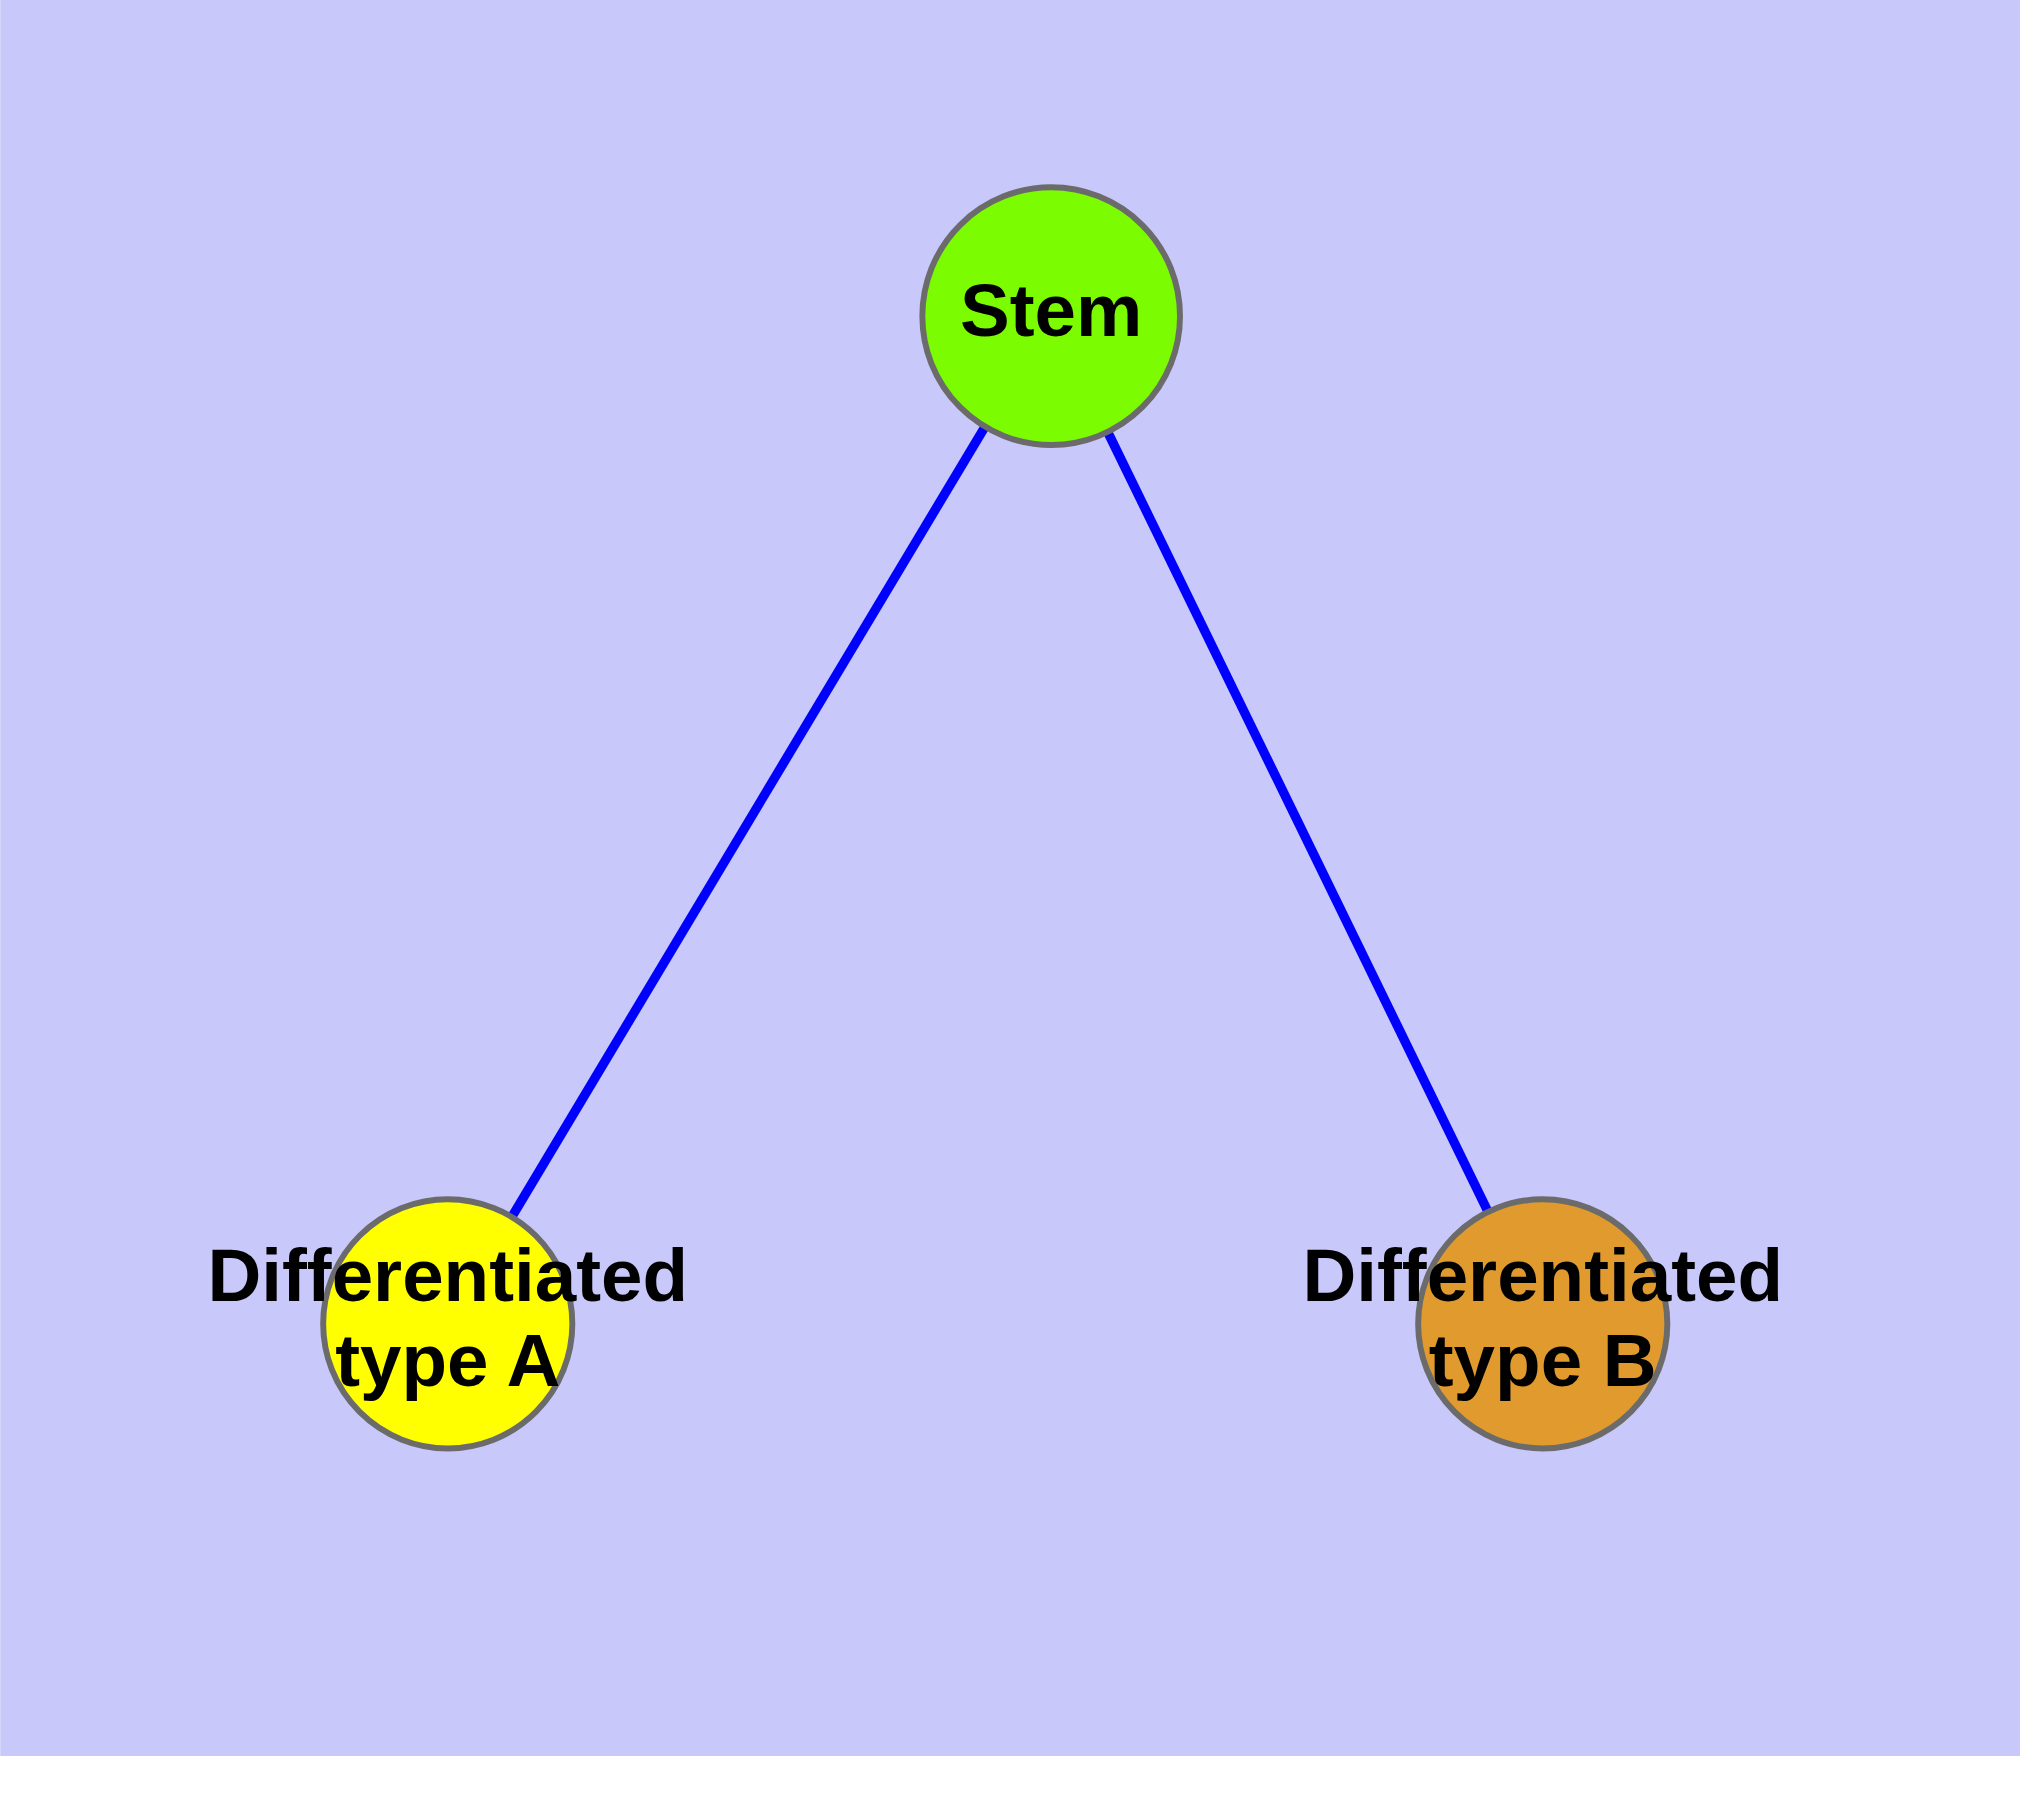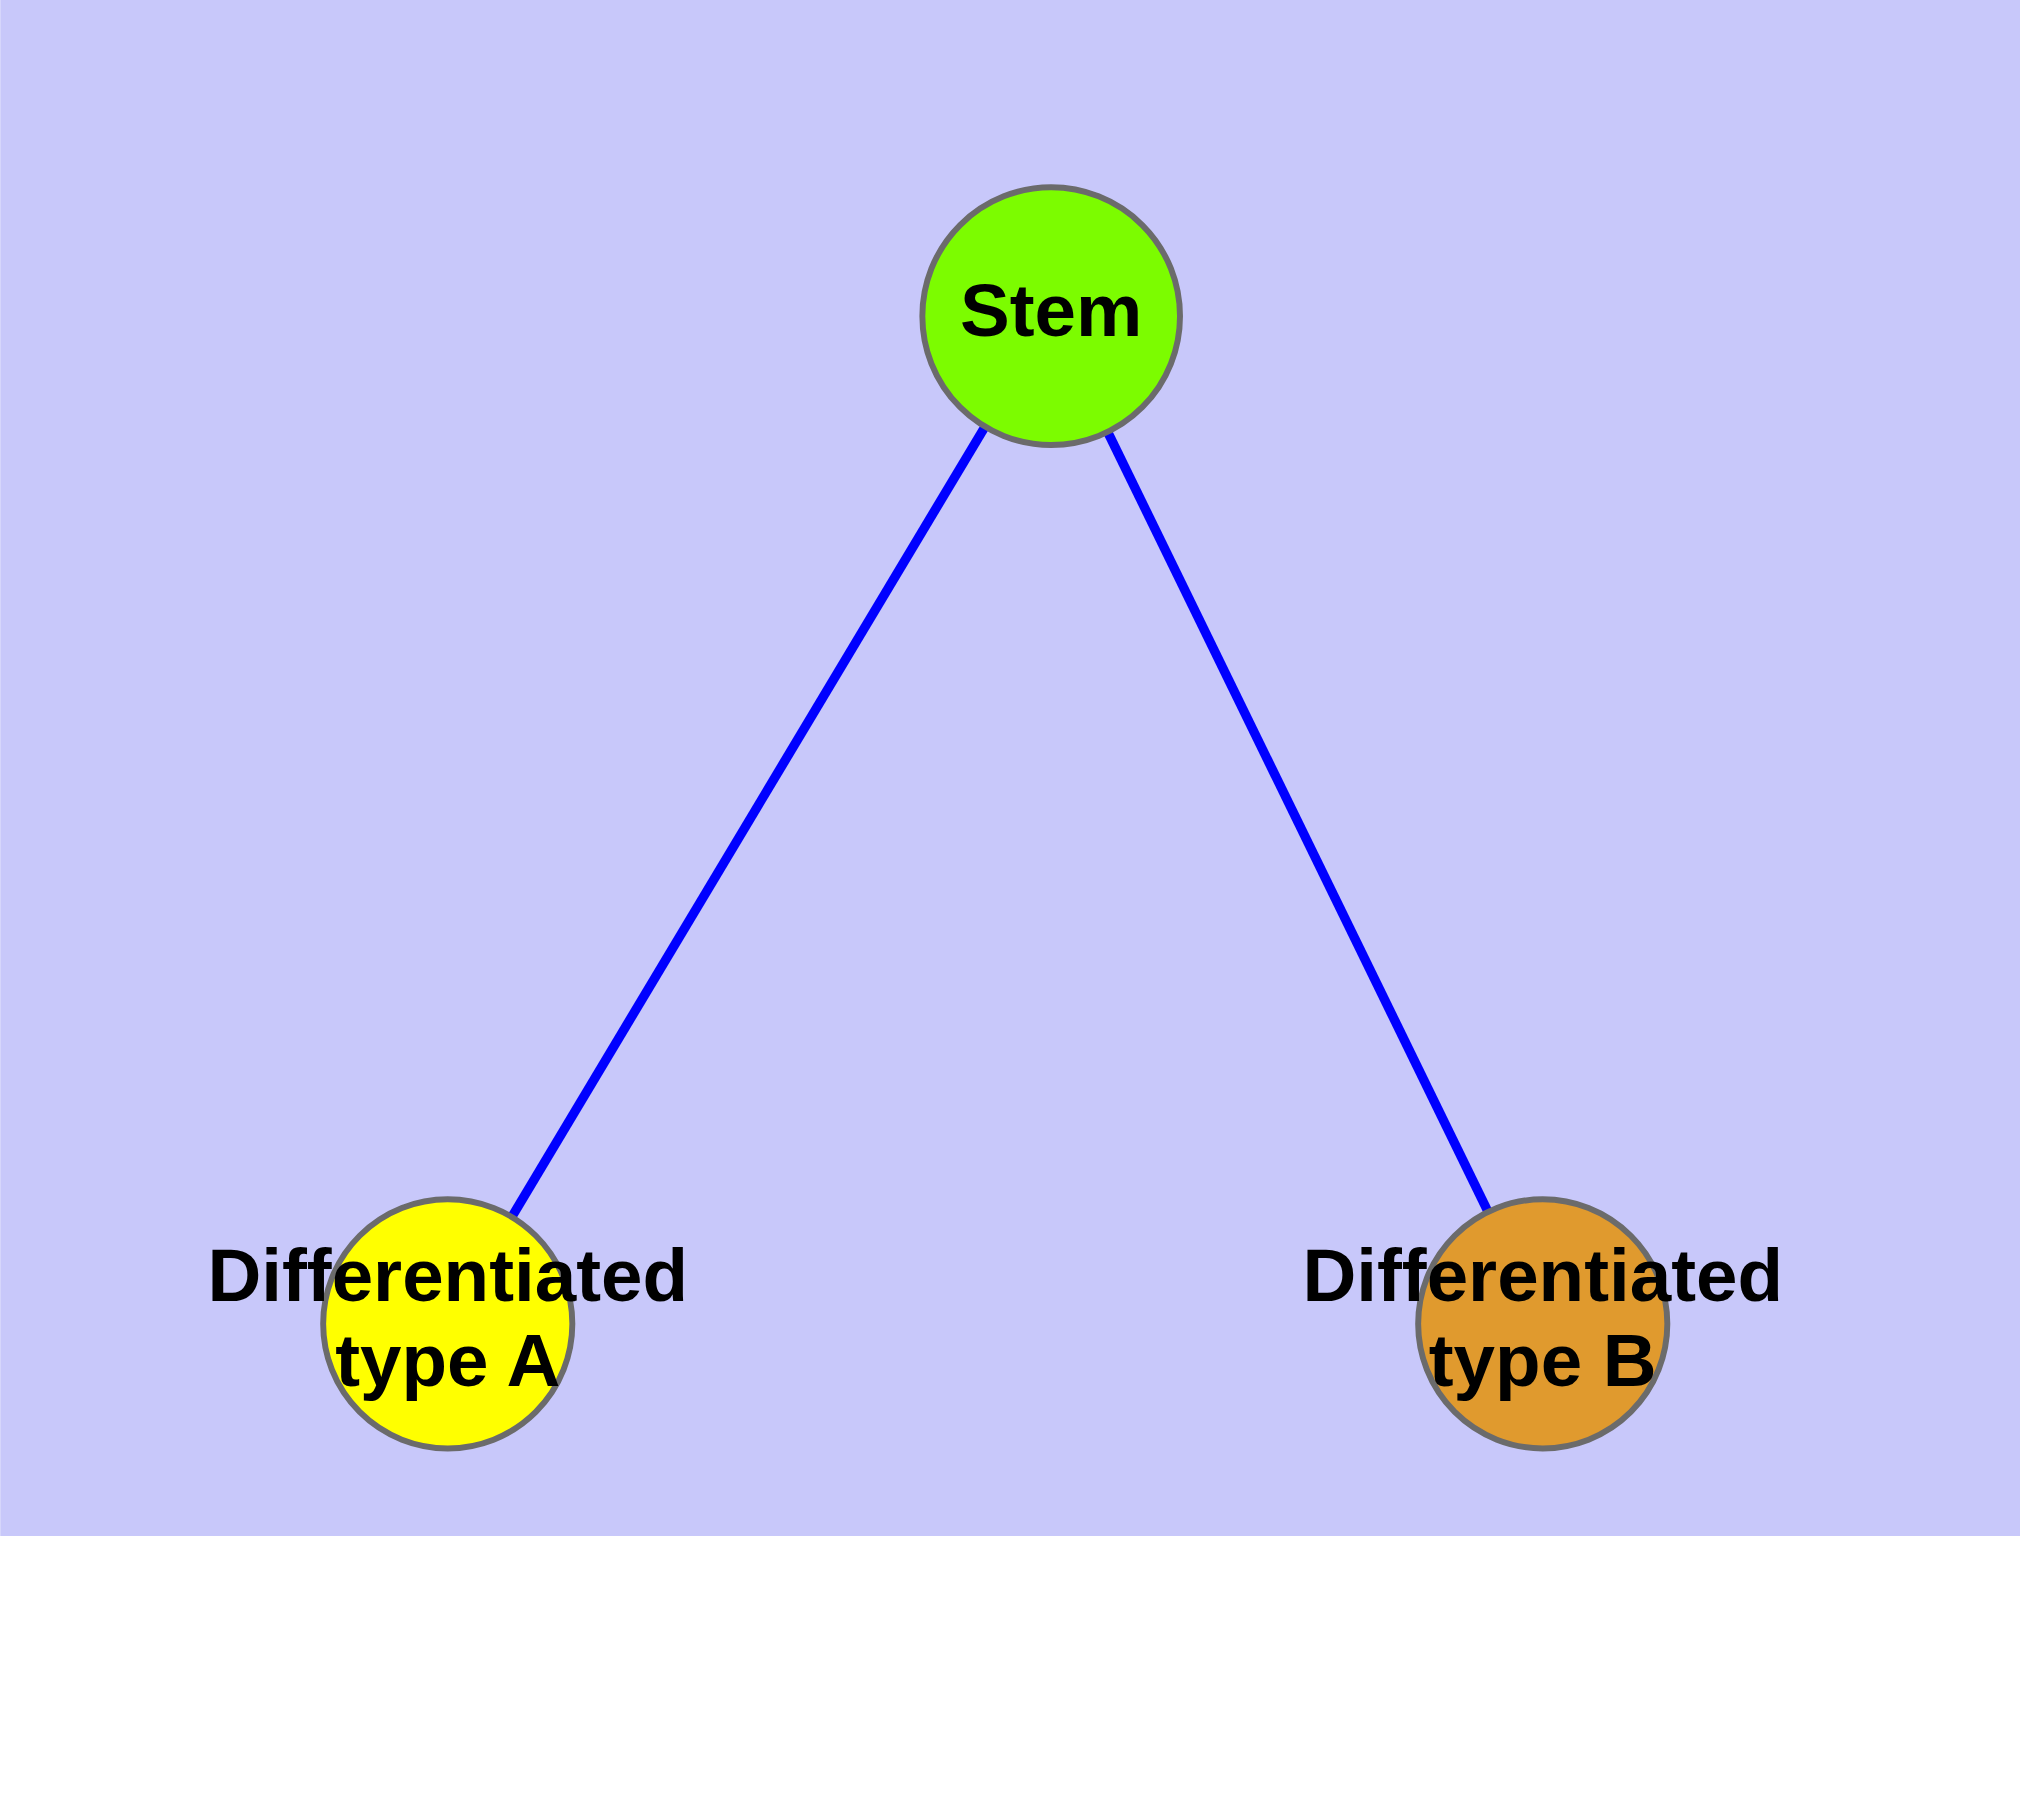--- a/index.html
+++ b/index.html
@@ -40,21 +40,21 @@
   .graph-edge {
     stroke: #0000ff;
     stroke-width: 11;
     stroke-linecap: butt;
     fill: none;
   }
 </style>
 </head>
 <body>
 
-<div id="canvas" style="width: 2021px; height: 1536px;">
+<div id="canvas" style="width: 2021px; height: 1756px;">
   <svg id="graph-svg" viewBox="0 0 2384 2138" style="width: 2021px; height: 1812px;">
 
     <rect id="bg-rect" x="0" y="0" width="2384" height="2138" fill="#c8c8fa"></rect>
 
     <g id="edges-group">
       <line id="edge-0" class="graph-edge" x1="1164.9920945472331" y1="498.258988178848" x2="600.4391415673981" y2="1441.03070319714" stroke="#0000ff" stroke-width="11"></line>
       <line id="edge-1" class="graph-edge" x1="1304.0098502751266" y1="504.2201930640093" x2="1758.1822678849805" y2="1435.2736491642102" stroke="#0000ff" stroke-width="11"></line>
     </g>
 
     <g id="nodes-group">

